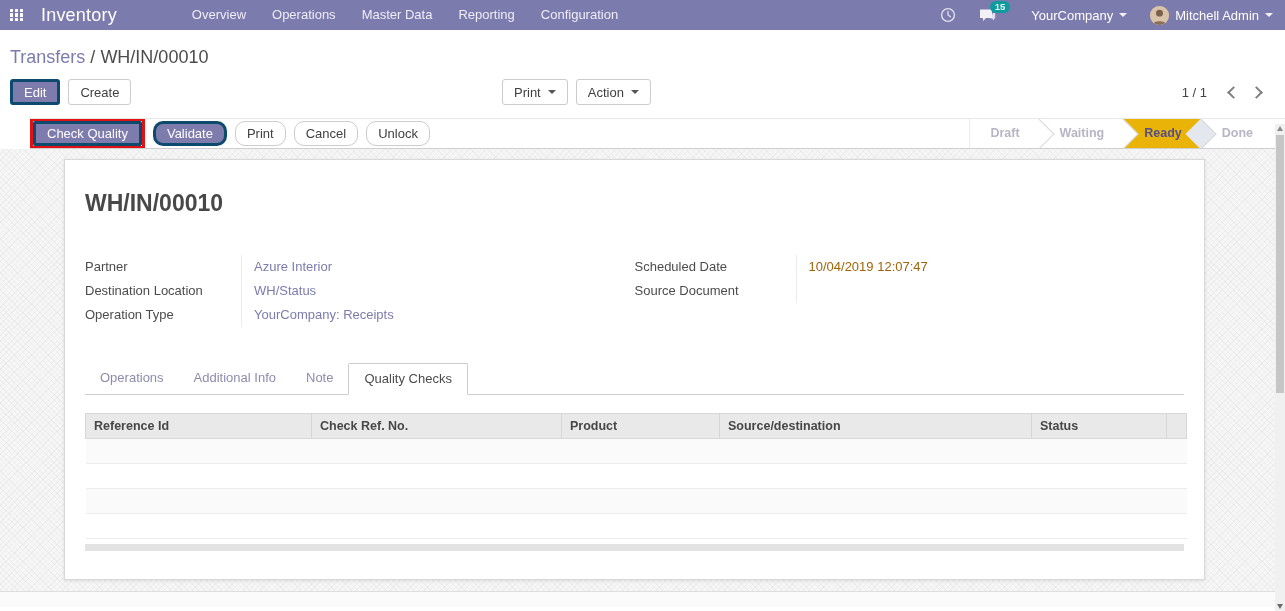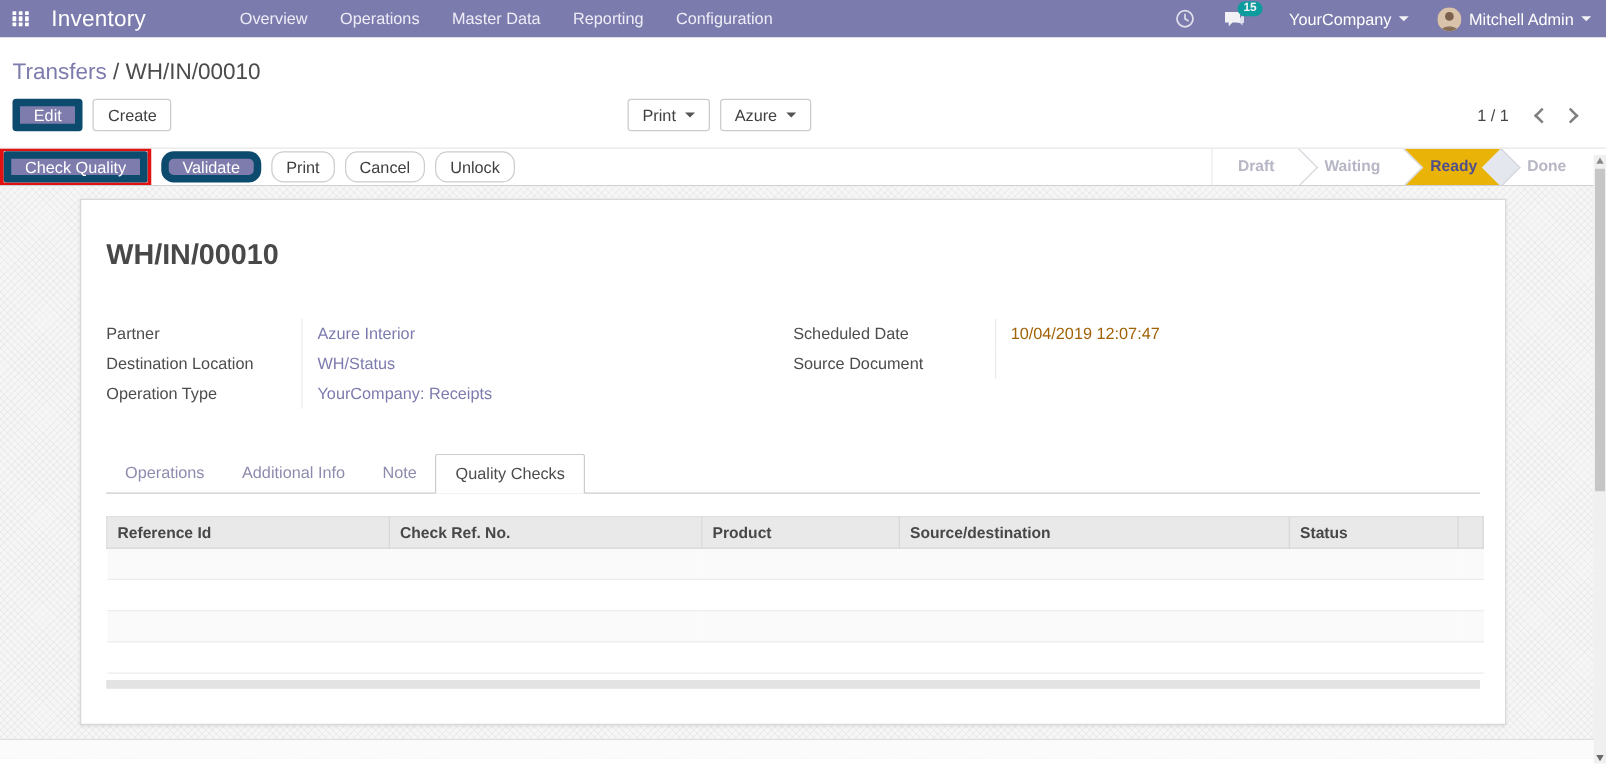--- a/index.html
+++ b/index.html
@@ -33,36 +33,36 @@
   .avatar { width:19px; height:19px; border-radius:50%; overflow:hidden; background:#caa98c; flex:0 0 auto; }
 
   
   .control-panel { background:#fff; padding:0 10px; }
   .breadcrumb { font-size:18px; padding-top:17px; }
   .breadcrumb .bc-link { color:#7c7bad; cursor:pointer; }
   .breadcrumb .bc-sep, .breadcrumb .bc-current { color:#4c4c4c; }
   .actions-row { position:relative; display:flex; align-items:center; margin-top:11px; padding-bottom:13px; }
   .btn { font-size:13px; height:26px; padding:0 11px; border-radius:3px; cursor:pointer;
     display:inline-flex; align-items:center; gap:7px; font-family:inherit; }
-  .btn-primary { background:#7e7cac; border:6px solid #0c4a6e; color:#fff; }
+  .btn-primary { background:#7e7cac; border:3px solid #0c4a6e; color:#fff; }
   .btn-default { background:#fff; border:1px solid #ccc; color:#404040; }
   .btn + .btn { margin-left:8px; }
   .center-actions { position:absolute; left:492px; display:flex; }
   .btn .caret-dark { width:0; height:0; border-left:4px solid transparent; border-right:4px solid transparent;
     border-top:4px solid #555; }
   .pager { margin-left:auto; display:flex; align-items:center; gap:14px; padding-right:14px; }
   .pager-value { font-size:13px; color:#444; margin-right:8px; }
   .chev { width:9px; height:9px; display:inline-block; cursor:pointer; }
   .chev.left  { border-left:2px solid #808080; border-bottom:2px solid #808080; transform:rotate(45deg); }
   .chev.right { border-right:2px solid #808080; border-bottom:2px solid #808080; transform:rotate(-45deg); }
 
   
   .statusbar {
     height:31px; background:#fff; border-top:1px solid #e7e7e7; border-bottom:1px solid #cfcfcf;
-    display:flex; align-items:center; justify-content:space-between; overflow:hidden;
+    display:flex; align-items:center; justify-content:space-between; overflow:hidden;margin-left:30px;
   }
   .sb-buttons { display:flex; align-items:center; }
   .highlight-box { border:3px solid #e31212; display:inline-flex; }
   .highlight-box .btn { border-radius:2px; height:25px; }
   .sb-buttons > .btn { margin-left:8px; height:25px;border-radius:10px; }
   .pipeline { display:flex; height:29px; margin-right:12px; border-left:1px solid #ececec; }
   .stage { position:relative; padding:0 20px; line-height:29px; font-size:12.5px; font-weight:bold; color:#b6b6c5; }
   .stage .stage-label { position:relative; z-index:2; }
   .stage:not(:last-child)::after {
     content:""; position:absolute; right:-10px; top:4px; width:21px; height:21px;
@@ -182,21 +182,21 @@
   </div>
   <div class="actions-row">
     <button class="btn btn-primary">Edit</button>
     <button class="btn btn-default">Create</button>
     <div class="center-actions">
       <button class="btn btn-default">
         <span>Print</span>
         <span class="caret-dark"></span>
       </button>
       <button class="btn btn-default" style="margin-left:8px;">
-        <span>Azure</span>
+        <span>Action</span>
         <span class="caret-dark"></span>
       </button>
     </div>
     <div class="pager">
       <span class="pager-value">1 / 1</span>
       <span class="chev left"></span>
       <span class="chev right"></span>
     </div>
   </div>
 </div>

